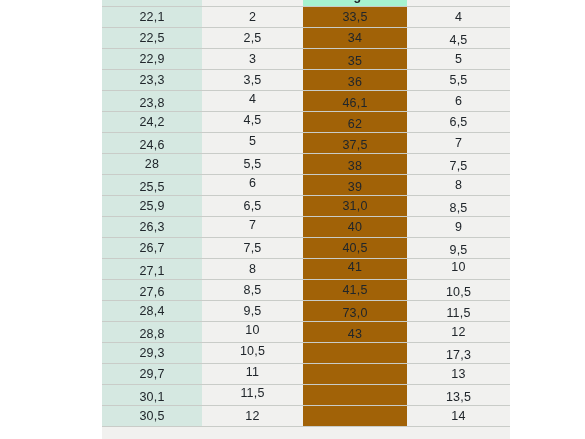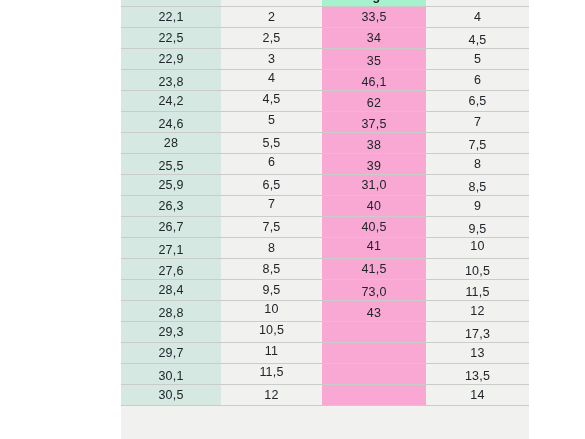--- a/index.html
+++ b/index.html
@@ -18,21 +18,20 @@
 
   
   #size-table-wrap {
     position: absolute;
     left: 102px;
     top: 0;
     width: 408px;
     height: 439px;
     overflow: hidden;
     background: #f1f1ef;
-    margin-left: 19px;
   }
 
   table.size-table {
     border-collapse: collapse;
     table-layout: fixed;
     width: 408px;
     
     margin-top: -14px;
   }
 
@@ -54,21 +53,21 @@
     letter-spacing: 0.2px;
     border-bottom: 1px solid #c9ccc8;
     height: 20px;
     line-height: 20px;
     white-space: nowrap;
   }
 
   
   .col-cm   { background: #d5e8e1; }
   .col-euuk { background: #f1f1ef; }
-  .col-eu   { background: #f9a8d4; }
+  .col-eu   { background: #a16207; }
   .col-us   { background: #f1f1ef; }
 
   
   thead tr { height: 20px; }
   thead th {
     font-size: 11px;
     font-weight: 700;
     color: #1d2b2b;
     border-bottom: 2px solid #3a4440;
     line-height: 20px;
@@ -114,20 +113,26 @@
           <td class="col-eu"><span>34</span></td>
           <td class="col-us"><span class="n-dn">4,5</span></td>
         </tr>
         <tr>
           <td class="col-cm"><span>22,9</span></td>
           <td class="col-euuk"><span>3</span></td>
           <td class="col-eu"><span class="n-dn">35</span></td>
           <td class="col-us"><span>5</span></td>
         </tr>
         <tr>
+          <td class="col-cm"><span>23,3</span></td>
+          <td class="col-euuk"><span>3,5</span></td>
+          <td class="col-eu"><span class="n-dn">36</span></td>
+          <td class="col-us"><span>5,5</span></td>
+        </tr>
+        <tr>
           <td class="col-cm"><span class="n-dn">23,8</span></td>
           <td class="col-euuk"><span class="n-up">4</span></td>
           <td class="col-eu"><span class="n-dn">46,1</span></td>
           <td class="col-us"><span>6</span></td>
         </tr>
         <tr>
           <td class="col-cm"><span>24,2</span></td>
           <td class="col-euuk"><span class="n-up">4,5</span></td>
           <td class="col-eu"><span class="n-dn">62</span></td>
           <td class="col-us"><span>6,5</span></td>

